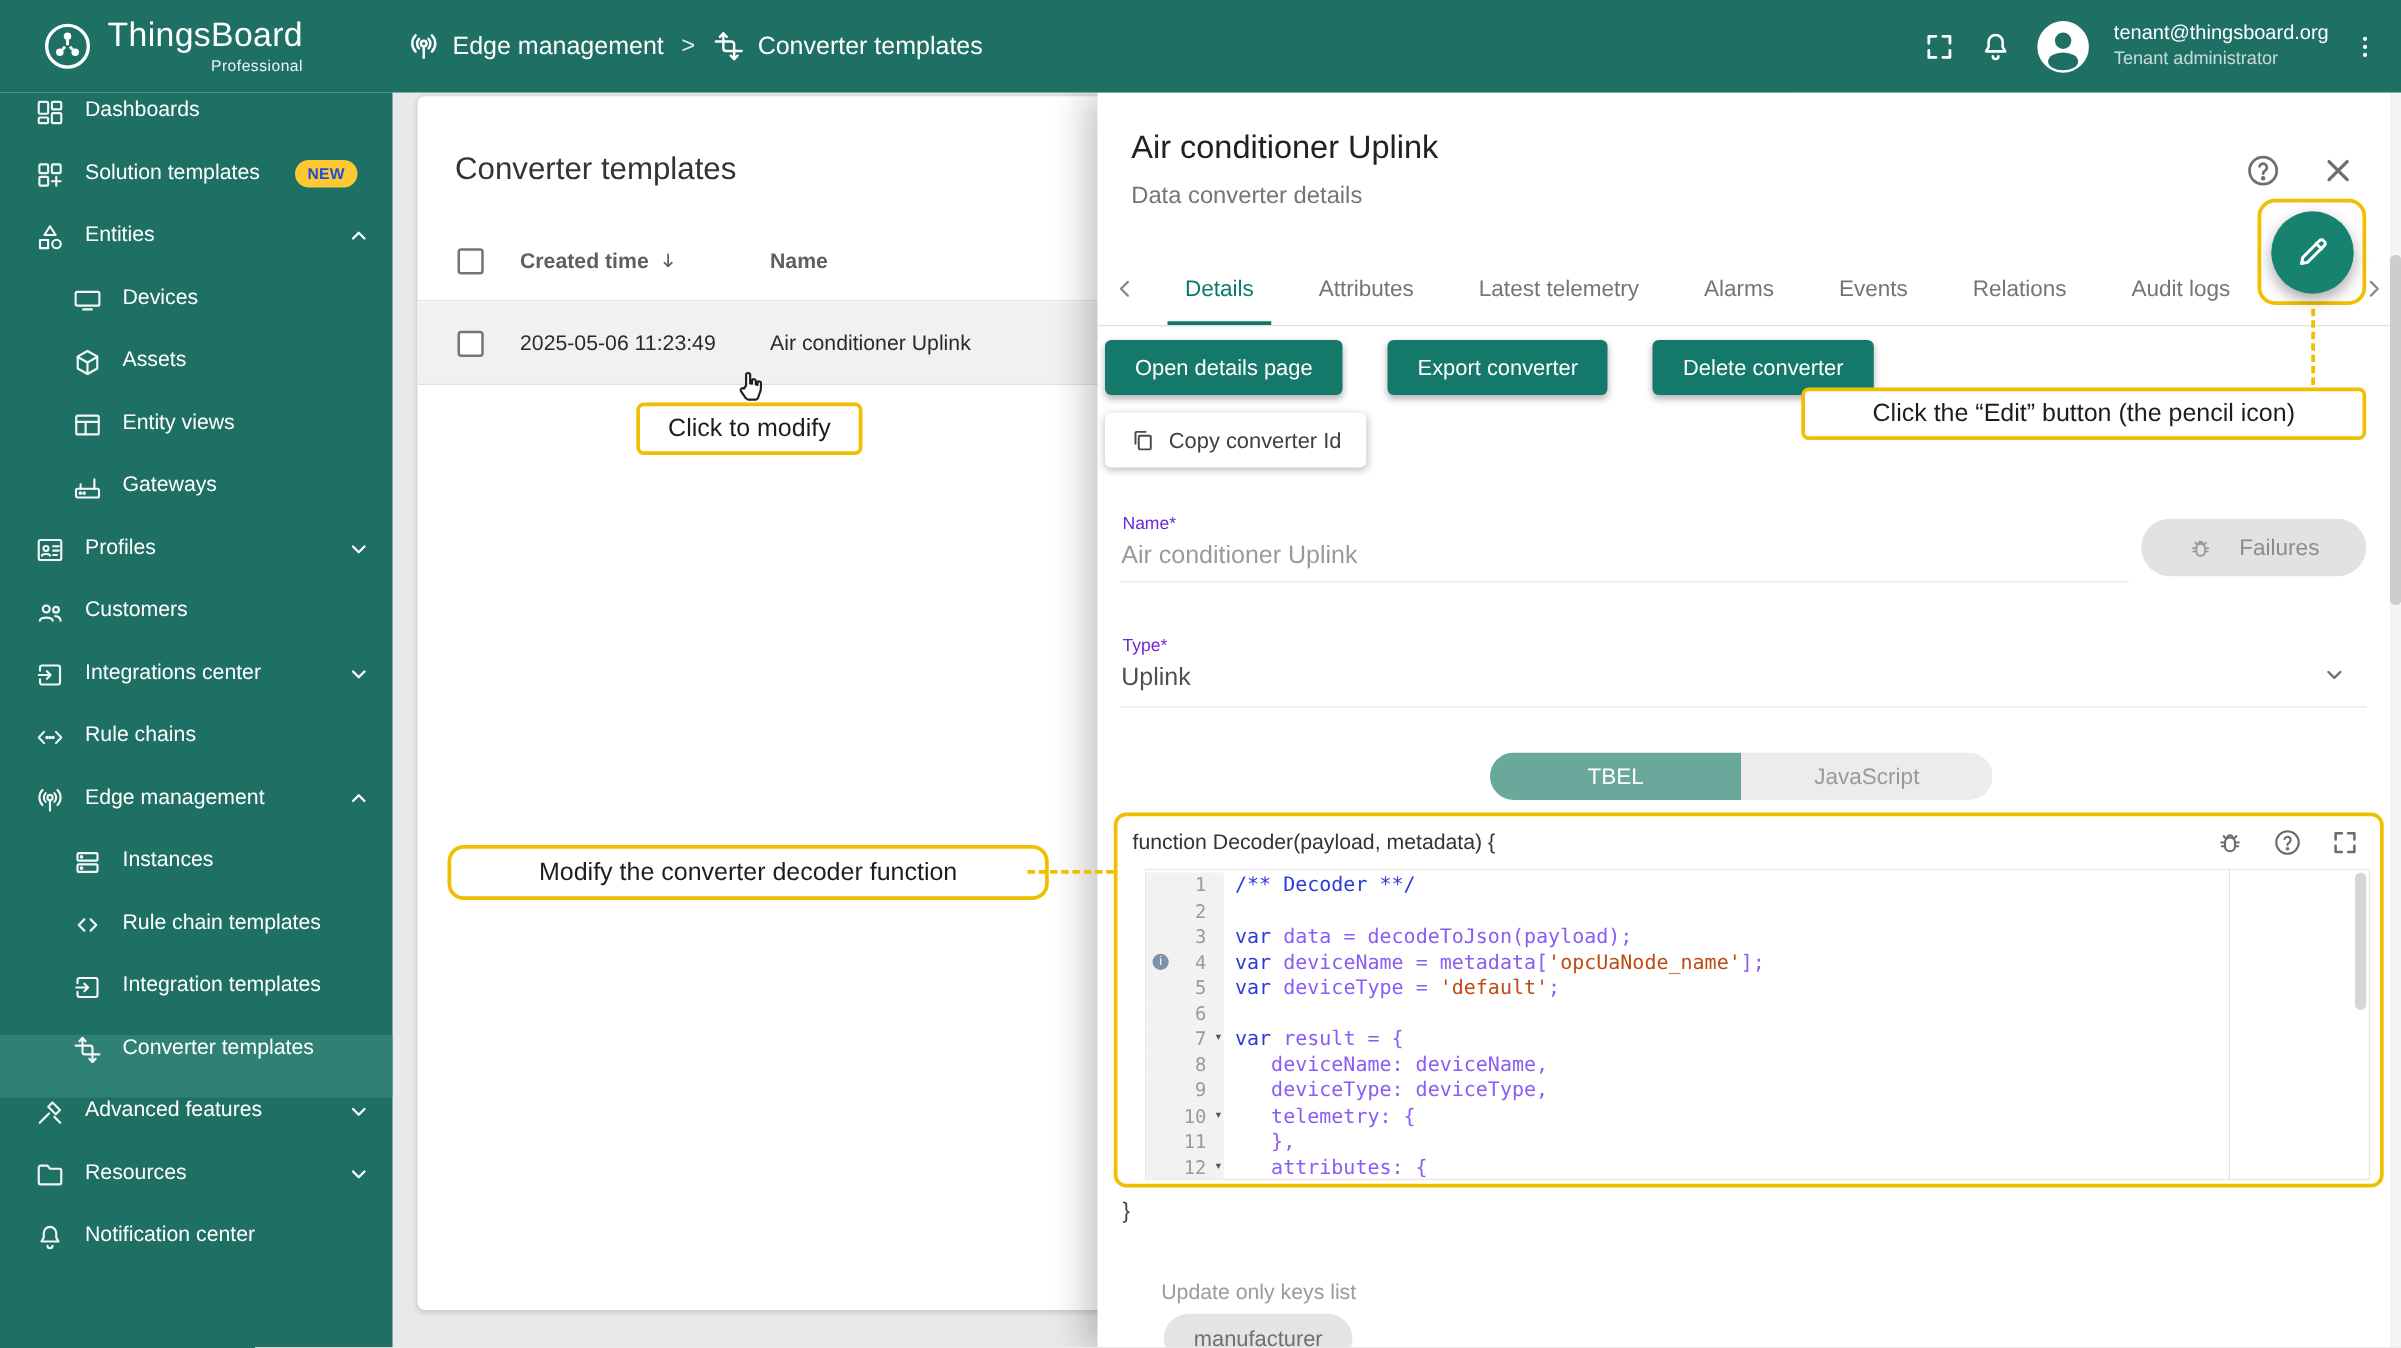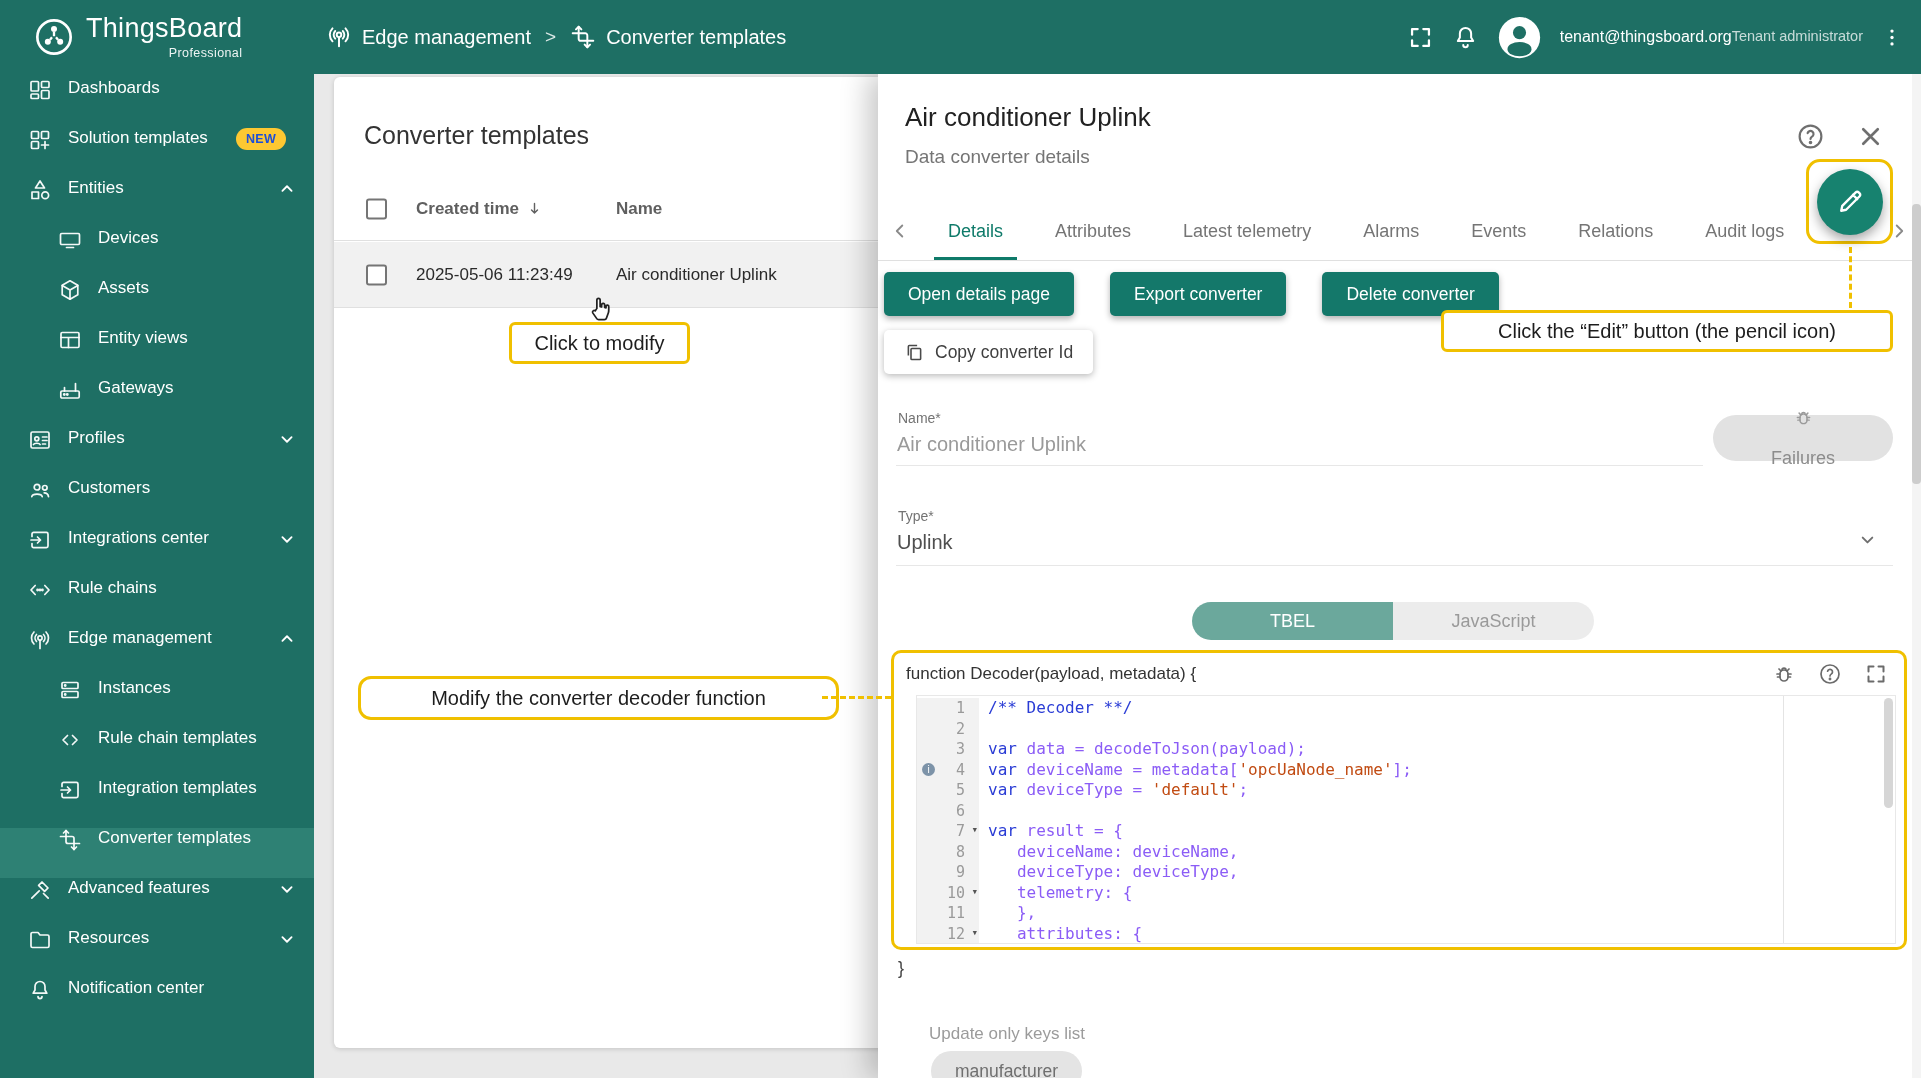--- a/index.html
+++ b/index.html
@@ -18,21 +18,21 @@
   .logo{display:flex;align-items:center;gap:12px;padding-left:34px;width:300px;flex:none;}
   .logo-text{display:flex;flex-direction:column;}
   .logo-title{color:#fff;font-size:27px;font-weight:500;letter-spacing:.3px;line-height:1;}
   .logo-sub{color:rgba(255,255,255,.92);font-size:12.5px;text-align:right;margin-top:4px;letter-spacing:.4px;}
   .crumbs{display:flex;align-items:center;margin-left:26px;color:#fff;font-size:20px;}
   .crumb{display:flex;align-items:center;gap:10px;cursor:pointer;}
   .crumb-sep{margin:0 14px;font-size:19px;color:rgba(255,255,255,.85);}
   .header-right{margin-left:auto;display:flex;align-items:center;gap:18px;padding-right:18px;}
   .hicon{width:27px;height:27px;color:#fff;cursor:pointer;}
   .avatar{width:45px;height:45px;cursor:pointer;}
-  .huser{display:flex;flex-direction:row;line-height:1.3;}
+  .huser{display:flex;flex-direction:column;line-height:1.3;}
   .huser .email{color:#fff;font-size:16px;}
   .huser .role{color:rgba(255,255,255,.75);font-size:14.5px;}
   .icon svg,.hicon svg,.s-icon svg,.chev svg{display:block;width:100%;height:100%;}
 
   
   .sidebar{position:absolute;left:0;top:74px;width:314px;bottom:0;background:var(--primary);z-index:20;padding-top:4px;overflow:hidden;}
   .side-item{height:50px;display:flex;align-items:flex-start;gap:16px;padding:0 16px 0 28px;color:#fff;font-size:17px;cursor:pointer;white-space:nowrap;}
   .side-item.sub{padding-left:58px;}
   .side-item.selected{background:var(--selected);}
   .s-icon{width:24px;height:24px;flex:none;color:rgba(255,255,255,.95);}
@@ -75,25 +75,25 @@
   .tab{padding:0 26px;display:flex;align-items:center;font-size:18px;color:#757575;font-weight:500;position:relative;cursor:pointer;white-space:nowrap;}
   .tab.active{color:#0e7a69;}
   .tab.active::after{content:"";position:absolute;left:12px;right:12px;bottom:0;height:3px;background:#0e7a69;}
   .p-actions{position:absolute;left:6px;top:198px;display:flex;gap:36px;}
   .btn{height:44px;padding:0 24px;border-radius:5px;background:var(--accent);color:#fff;font-size:17.5px;font-weight:500;display:flex;align-items:center;box-shadow:0 3px 6px rgba(0,0,0,.3);cursor:pointer;white-space:nowrap;}
   .btn-copy{position:absolute;left:6px;top:256px;height:44px;padding:0 20px;background:#fff;color:#3f3f3f;border-radius:5px;display:flex;align-items:center;gap:10px;font-size:17.5px;font-weight:500;box-shadow:0 2px 7px rgba(0,0,0,.28);cursor:pointer;}
   .btn-copy .icon{width:21px;height:21px;color:#4a4a4a;}
   .field{position:absolute;border-bottom:1px solid #e7e7e7;}
   #field-name{left:18px;top:330px;width:807px;height:62px;}
   #field-type{left:18px;top:428px;width:997px;height:64px;}
-  .f-label{position:absolute;left:2px;top:6px;font-size:14px;color:#737373;}
+  .f-label{position:absolute;left:2px;top:6px;font-size:14px;color:#6d28d9;}
   .f-value{position:absolute;left:1px;top:29px;font-size:20px;color:#9a9a9a;}
   #field-type .f-value{color:#4f4f4f;}
   .f-caret{position:absolute;right:14px;top:26px;width:23px;height:23px;color:#6f6f6f;cursor:pointer;}
-  .failures{position:absolute;left:835px;top:341px;width:180px;height:46px;background:#e2e2e2;border-radius:23px;display:flex;align-items:center;justify-content:center;gap:20px;color:#8c8c8c;font-size:18px;font-weight:500;flex-direction:column;}
+  .failures{position:absolute;left:835px;top:341px;width:180px;height:46px;background:#e2e2e2;border-radius:23px;display:flex;align-items:center;justify-content:center;gap:20px;color:#8c8c8c;font-size:18px;font-weight:500;}
   .failures .icon{width:21px;height:21px;color:#9a9a9a;}
   .toggle{position:absolute;left:314px;top:528px;width:402px;height:38px;border-radius:19px;overflow:hidden;display:flex;}
   .tg{flex:1;display:flex;align-items:center;justify-content:center;font-size:18px;font-weight:500;cursor:pointer;}
   .tg.sel{background:#6ba89c;color:#fff;}
   .tg.un{background:#ececec;color:#9a9a9a;}
 
   
   .ebox{position:absolute;left:13px;top:576px;width:1016px;height:300px;border:3px solid var(--callout);border-radius:10px;background:#fff;z-index:5;}
   .ebox-head{position:absolute;left:12px;top:0;height:42px;display:flex;align-items:center;font-size:17px;color:#333;}
   .ebox-icons{position:absolute;right:16px;top:9px;display:flex;gap:22px;}

